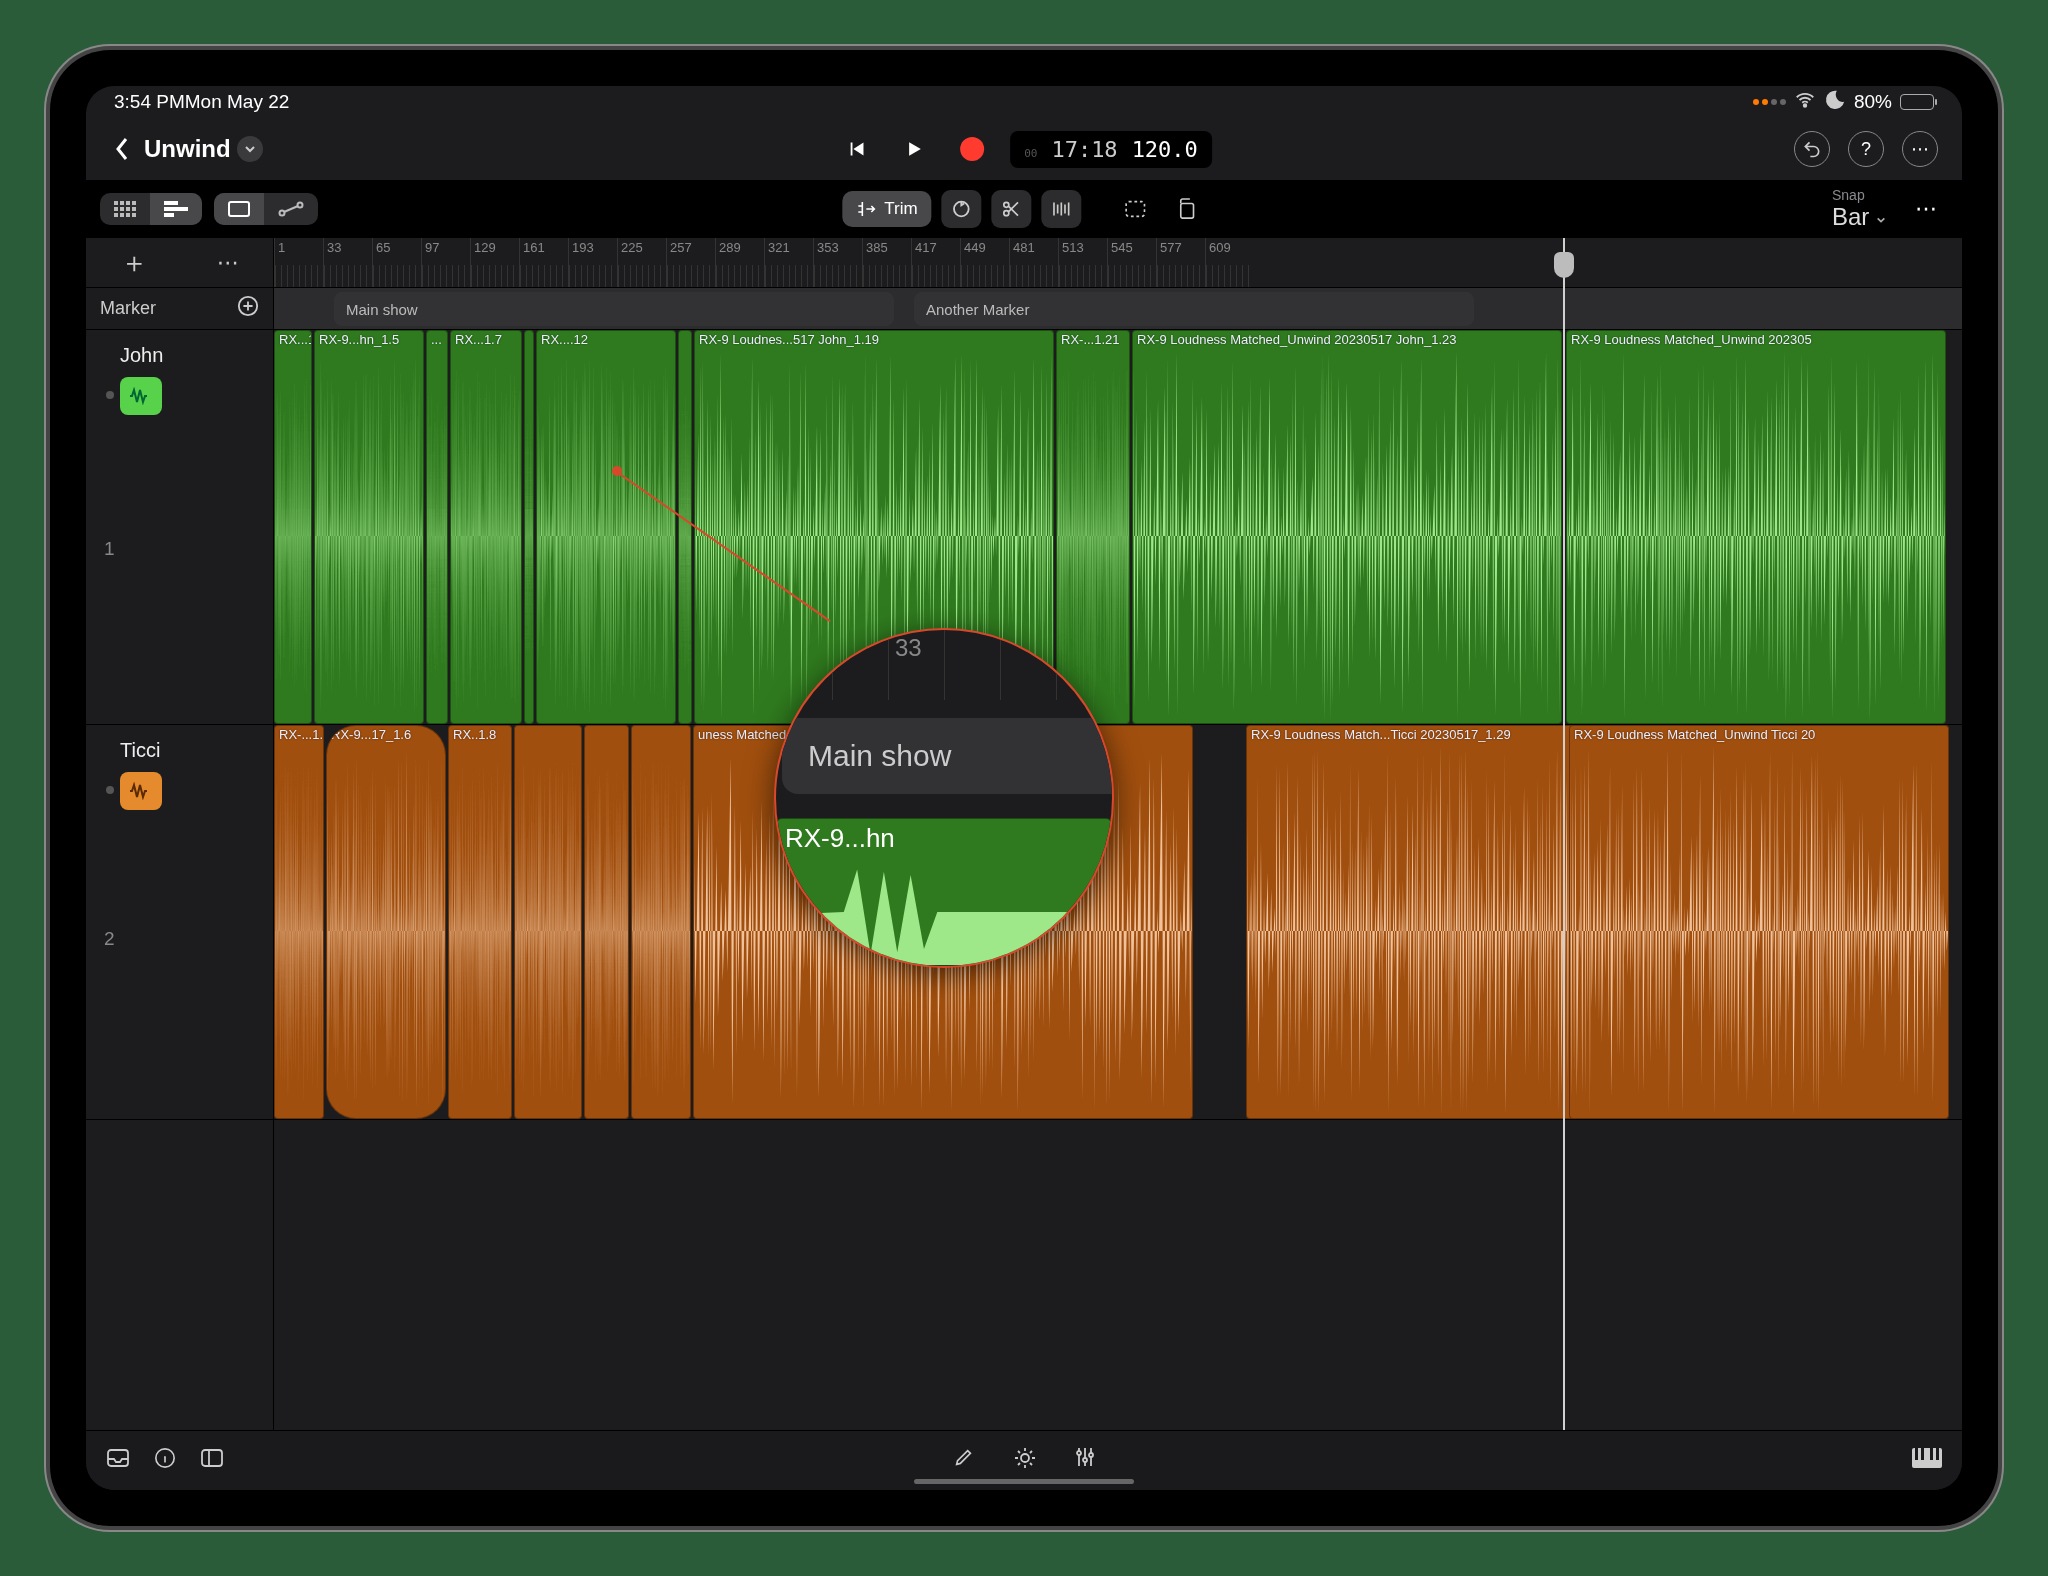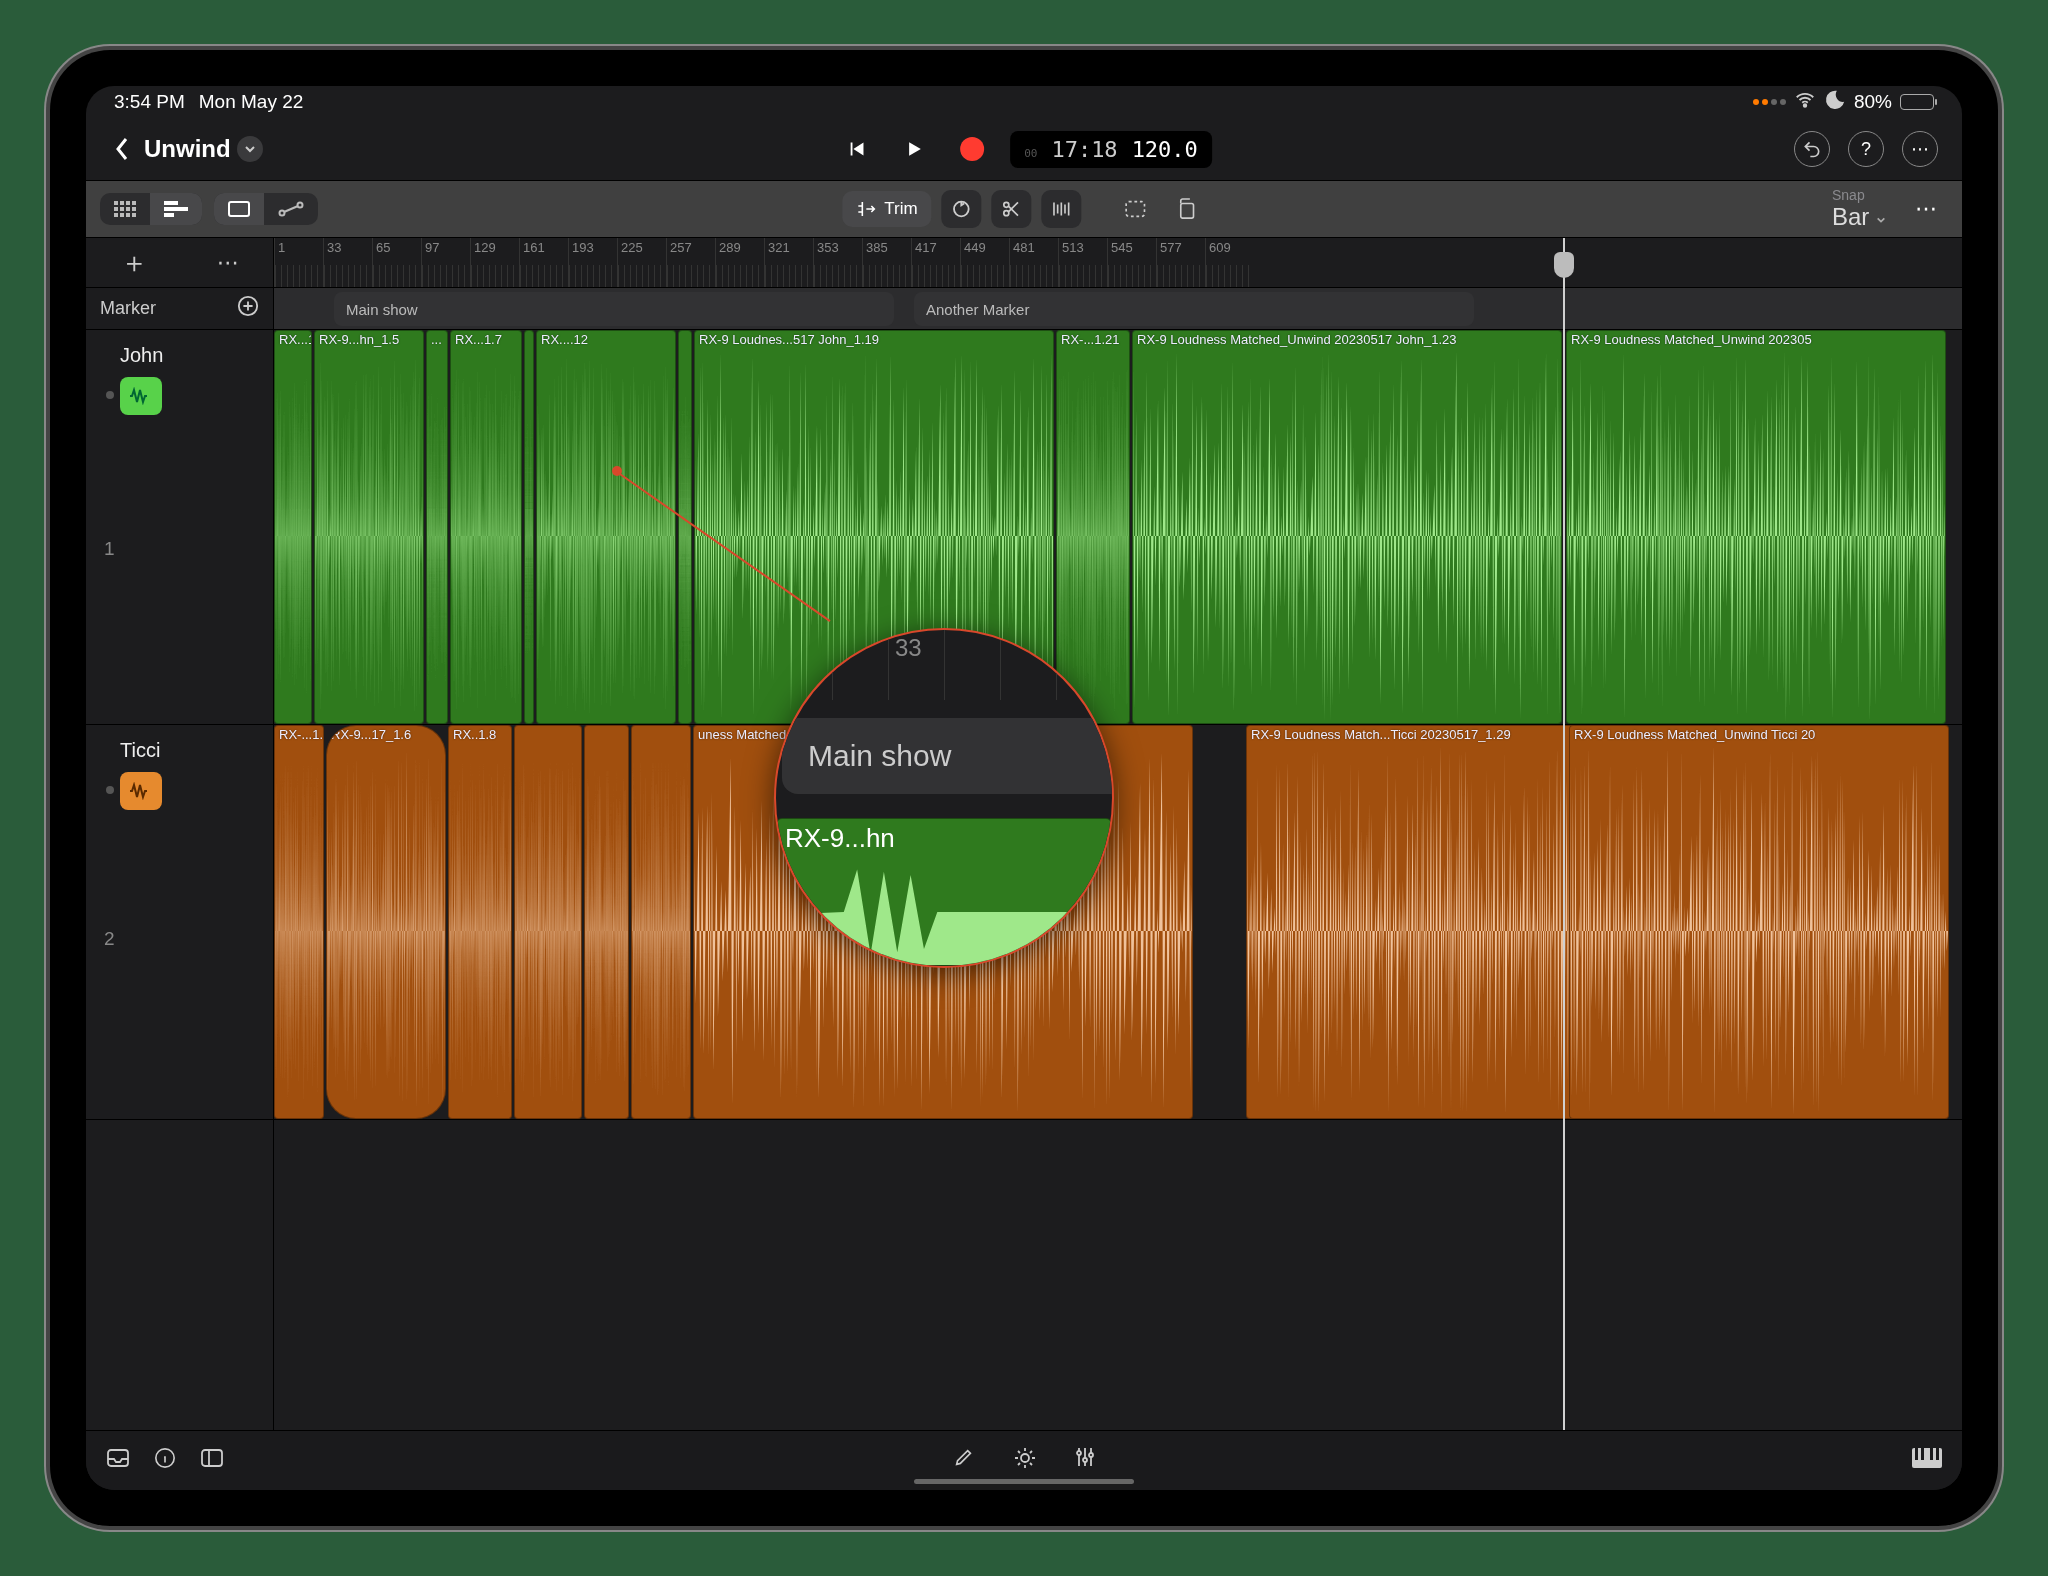--- a/index.html
+++ b/index.html
@@ -3,21 +3,21 @@
 <meta charset="utf-8">
 <style>
   * { box-sizing: border-box; margin: 0; padding: 0; }
   html, body { width: 100%; height: 100%; background: #2a5c3a; font-family: -apple-system, "SF Pro Text", Helvetica, Arial, sans-serif; }
   .stage { width: 2048px; height: 1576px; position: relative; background: #2a5c3a; transform-origin: top left; }
   .ipad-frame { position: absolute; left: 50px; top: 50px; width: 1948px; height: 1476px; background: #000; border-radius: 60px; padding: 36px; box-shadow: 0 0 0 4px #444, 0 0 0 6px #888; }
   .screen { width: 100%; height: 100%; background: #1c1c1e; border-radius: 28px; overflow: hidden; position: relative; color: #fff; display: flex; flex-direction: column; }
 
   
   .status-bar { height: 32px; display: flex; justify-content: space-between; align-items: center; padding: 0 28px; font-size: 19px; font-weight: 500; }
-  .status-left { display: flex; gap: 14px; }
+  .status-left { display: flex; }
   .status-right { display: flex; gap: 8px; align-items: center; }
   .cell-dots { display: flex; gap: 3px; align-items: center; }
   .cell-dots span { width: 6px; height: 6px; border-radius: 50%; background: #666; display: inline-block; }
   .cell-dots span.on { background: #ff7a00; }
   .battery { width: 34px; height: 16px; border: 1.5px solid #aaa; border-radius: 4px; position: relative; }
   .battery::after { content: ""; position: absolute; right: -4px; top: 4px; width: 2px; height: 6px; background: #aaa; border-radius: 1px; }
   .battery-fill { height: 100%; width: 80%; background: #fff; border-radius: 2px; }
 
   
   .top-row { height: 62px; display: flex; align-items: center; padding: 0 14px; }
@@ -28,21 +28,21 @@
   .tbtn { width:40px; height:40px; display:flex; align-items:center; justify-content:center; font-size:22px; }
   .rec-dot { width:24px; height:24px; border-radius:50%; background:#ff3b30; }
   .lcd { background:#000; border-radius:8px; padding:6px 14px; display:flex; gap:14px; align-items:baseline; font-family: ui-monospace, Menlo, monospace; }
   .lcd .small { font-size:11px; color:#555; }
   .lcd .time { font-size:22px; color:#ccc; }
   .lcd .tempo { font-size:22px; color:#ffffff; }
   .top-right { margin-left:auto; display:flex; gap:18px; font-size:22px; padding-right:10px;}
   .round { width:36px; height:36px; border:1.5px solid #888; border-radius:50%; display:flex; align-items:center; justify-content:center; font-size:18px; }
 
   
-  .tool-row { height:58px; display:flex; align-items:center; padding:0 14px; gap:12px; border-top:1px solid #000; border-bottom:1px solid #000; background:#404040;}
+  .tool-row { height:58px; display:flex; align-items:center; padding:0 14px; gap:12px; border-top:1px solid #000; border-bottom:1px solid #000; background:#000000;}
   .seg { display:flex; background:#2c2c2e; border-radius:10px; overflow:hidden; }
   .seg .opt { padding:8px 14px; display:flex; align-items:center; justify-content:center; }
   .seg .opt.active { background:#48484a; }
   .center-tools { position:absolute; left:50%; transform:translateX(-50%); display:flex; gap:10px; align-items:center; }
   .pill { display:flex; align-items:center; gap:8px; background:#48484a; border-radius:10px; padding:8px 14px; font-size:17px; }
   .tool-icon { width:40px; height:38px; display:flex; align-items:center; justify-content:center; font-size:20px; background:#2c2c2e; border-radius:9px; }
   .snap-box { margin-left:auto; display:flex; flex-direction:column; align-items:flex-start; padding-right:6px; }
   .snap-box .lbl { font-size:14px; color:#8a8a8e; }
   .snap-box .val { font-size:24px; color:#ddd; }
   .more-dots { font-size:22px; width:44px; text-align:center; }

